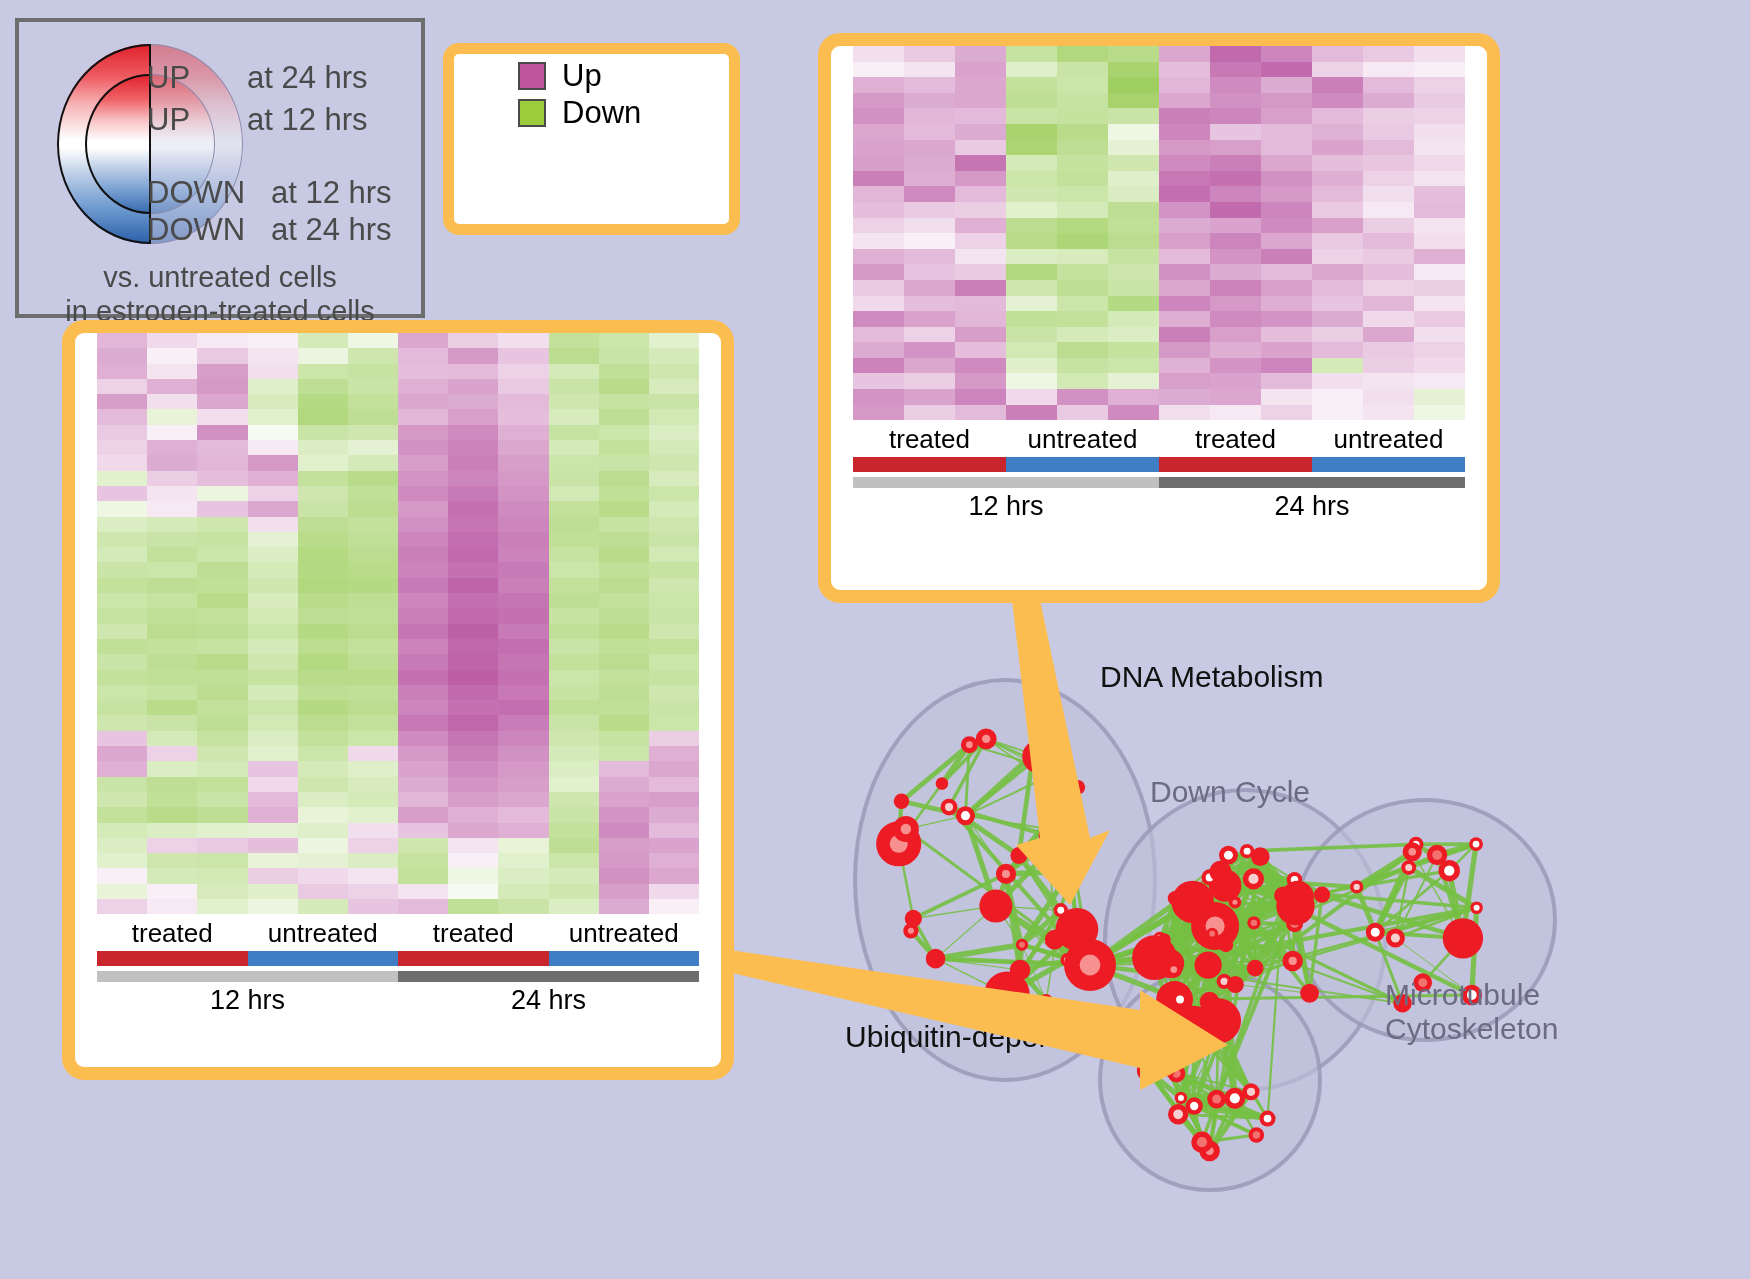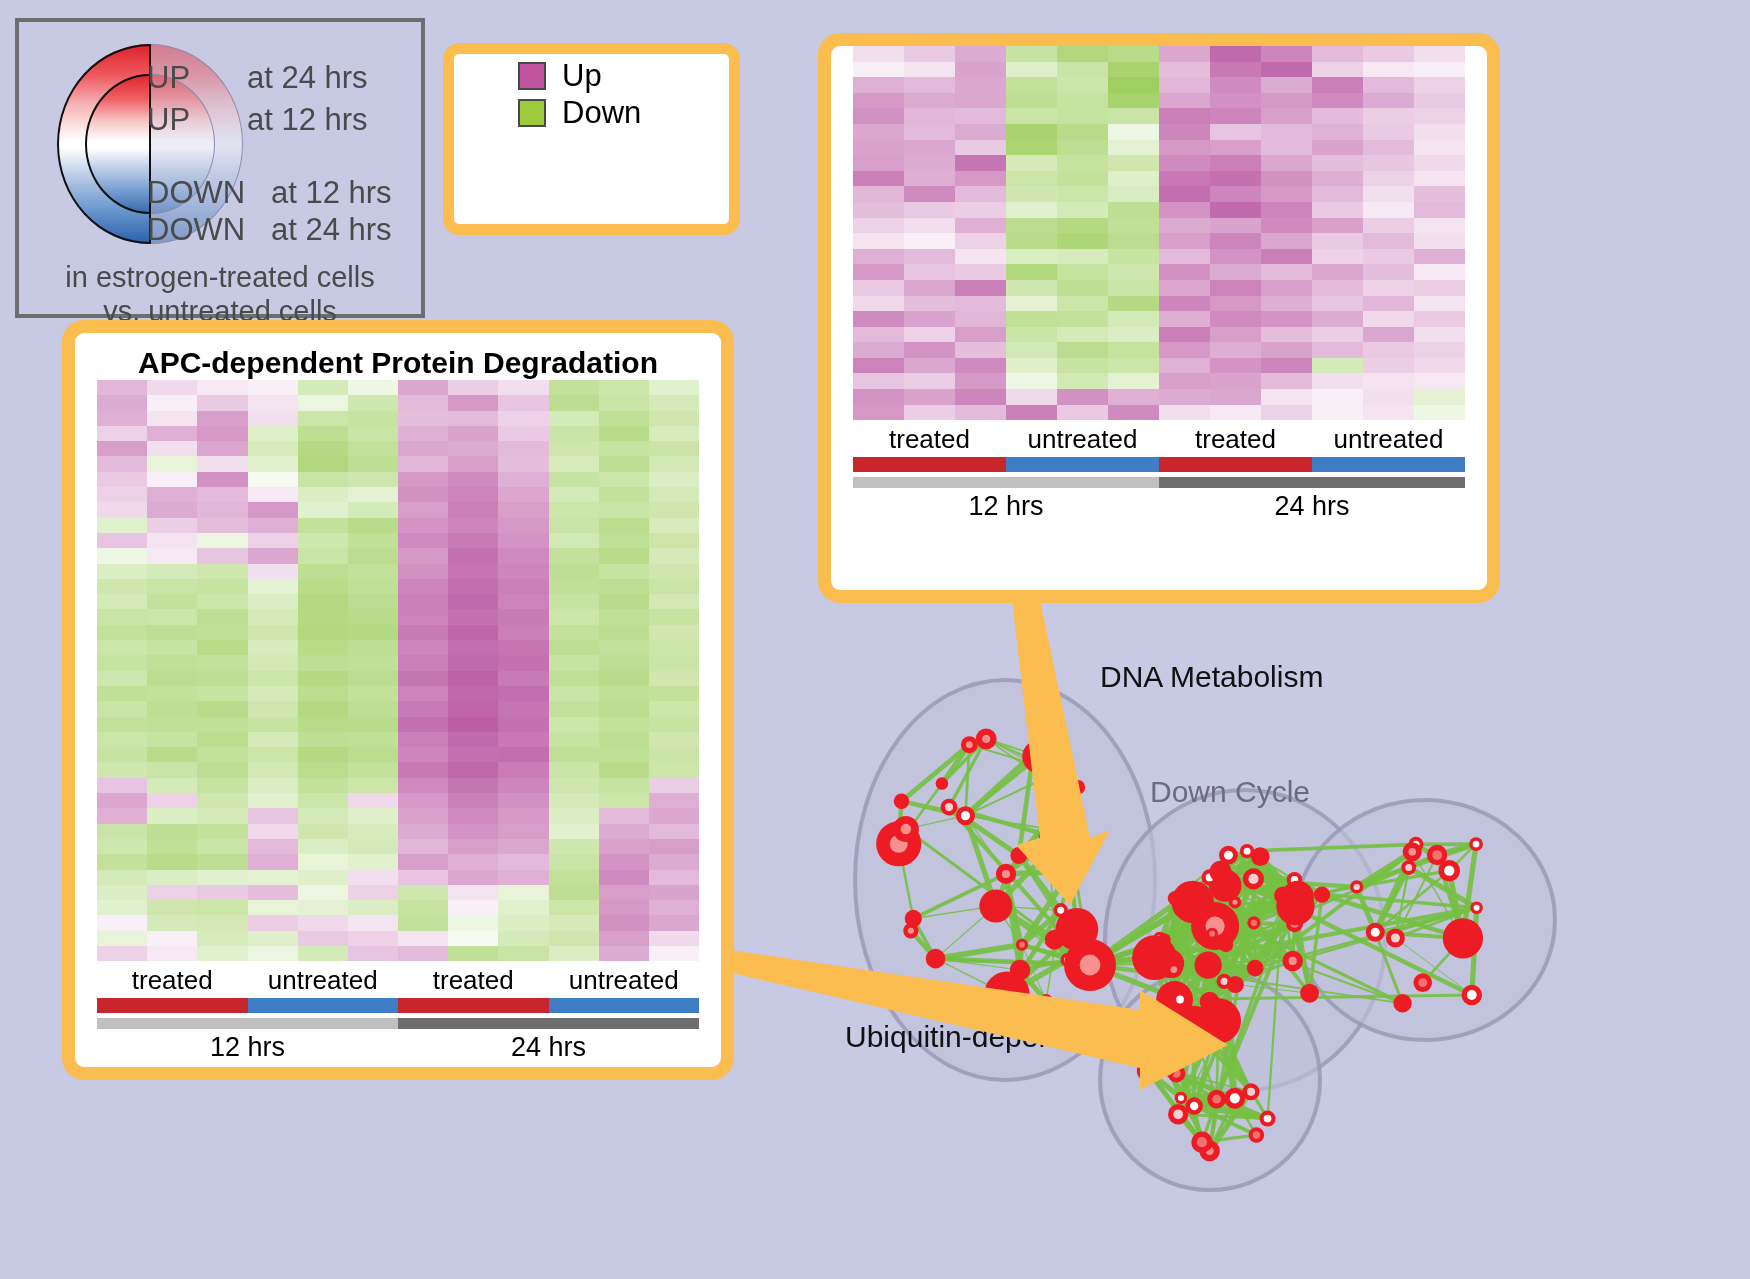--- a/index.html
+++ b/index.html
@@ -135,22 +135,22 @@
     </div>
     <div class="keyrow kr1">UP</div>
     <div class="keyrow kr1b">at 24 hrs</div>
     <div class="keyrow kr2">UP</div>
     <div class="keyrow kr2b">at 12 hrs</div>
     <div class="keyrow kr3">DOWN</div>
     <div class="keyrow kr3b">at 12 hrs</div>
     <div class="keyrow kr4">DOWN</div>
     <div class="keyrow kr4b">at 24 hrs</div>
     <div class="keyfoot">
+      <div>vs. untreated cells</div>
       <div>in estrogen-treated cells</div>
-      <div>vs. untreated cells</div>
     </div>
   </div>
 
   <div class="legendcard">
     <div class="legrow">
       <span class="swatch" id="sw-up" style="background: rgb(192, 85, 158);"></span>
       <span class="lbl">Up</span>
     </div>
     <div class="legrow">
       <span class="swatch" id="sw-down" style="background: rgb(156, 204, 60);"></span>
@@ -469,21 +469,20 @@
           </div>
         <div class="hrslabels" id="rep-hrslabels">
             <div>12 hrs</div>
             <div>24 hrs</div>
           </div>
       </div>
     </div>
   </div>
 
   <div class="panel" id="panel-apc">
-    <div class="ptitle">APC-dependent Protein Degradation</div>
     <div style="padding:0 22px 0 22px;">
       <div class="hm" id="hm-apc" style="grid-template-columns: repeat(12, 1fr); grid-auto-rows: 15.3px;">
           <div class="hmcell" style="background: rgb(225, 182, 215);"></div>
           <div class="hmcell" style="background: rgb(239, 217, 234);"></div>
           <div class="hmcell" style="background: rgb(246, 233, 243);"></div>
           <div class="hmcell" style="background: rgb(249, 240, 247);"></div>
           <div class="hmcell" style="background: rgb(213, 234, 185);"></div>
           <div class="hmcell" style="background: rgb(238, 247, 227);"></div>
           <div class="hmcell" style="background: rgb(219, 167, 207);"></div>
           <div class="hmcell" style="background: rgb(235, 206, 228);"></div>
@@ -1570,20 +1569,24 @@
           <circle cx="460.9931480057999" cy="471.7663791819915" r="8.583321930180919" fill="#ed1c24"></circle>
           <circle cx="460.9931480057999" cy="471.7663791819915" r="4.119994526486841" fill="#f8cfd0"></circle>
           <circle cx="357.8320025333018" cy="450.4139040486828" r="10.946665170112004" fill="#ed1c24"></circle>
           <circle cx="357.8320025333018" cy="450.4139040486828" r="5.254399281653762" fill="#ffffff"></circle>
           <circle cx="300" cy="345" r="26" fill="#ed1c24"></circle>
           <circle cx="300" cy="345" r="10.4" fill="#f6918f"></circle>
         </g>
       </svg>
     <div class="netlabel" id="lbl-dna">DNA Metabolism</div>
     <div class="netlabel" id="lbl-cc">Down Cycle</div>
+    <div class="netlabel" id="lbl-mt">
+      <div>Microtubule</div>
+      <div>Cytoskeleton</div>
+    </div>
     <div class="netlabel" id="lbl-ub">
       <div>Ubiquitin-dependent</div>
     </div>
   </div>
 
   <svg class="arrowsvg">
     <g fill="#fcbd50">
       <polygon points="1012,600 1040,600 1090,838 1110,830 1070,905 1016,845 1040,838"></polygon>
     </g>
     <g fill="#fcbd50">

